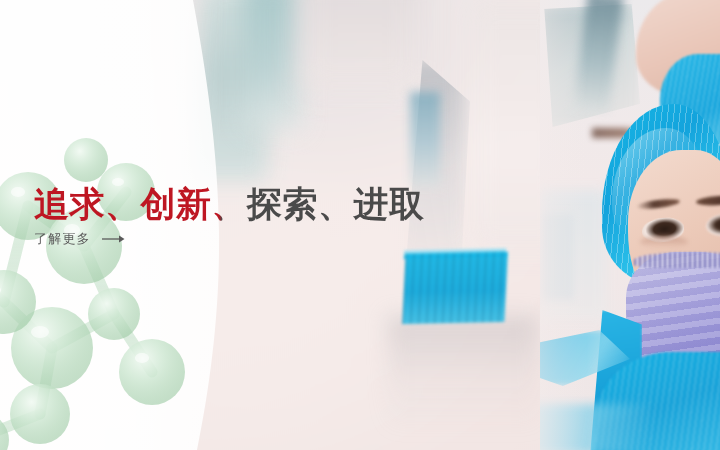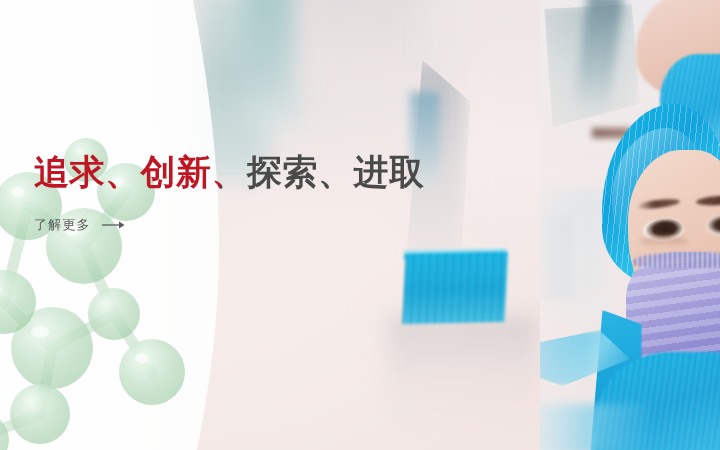--- a/index.html
+++ b/index.html
@@ -256,21 +256,21 @@
     pointer-events:none;
   }
   .curve svg{ display:block; }
 
   
   .molecule{ position:absolute; left:-34px; top:96px; width:240px; height:360px; }
   .molecule svg{ display:block; }
 
   
   .copy{
-    position:absolute; left:34px; top:152px; width:560px;
+    position:absolute; left:34px; top:184px; width:560px;
   }
   .headline{
     font-size:35px; line-height:1.14;
     font-weight:700; letter-spacing:.5px;
     white-space:nowrap;
     color:#4a4a4a;
     background:linear-gradient(90deg,#be1622 0%, #be1622 33.0%, #4a4a4a 33.6%, #4a4a4a 100%);
     -webkit-background-clip:text; background-clip:text;
     -webkit-text-fill-color:transparent; color:transparent;
   }
@@ -278,21 +278,21 @@
     margin-top:10px;
     font-size:21px; line-height:1.2;
     font-weight:700; font-style:italic; letter-spacing:.1px;
     white-space:nowrap;
     color:#4a4a4a;
     background:linear-gradient(90deg,#be1622 0%, #be1622 32.4%, #4a4a4a 33.2%, #4a4a4a 100%);
     -webkit-background-clip:text; background-clip:text;
     -webkit-text-fill-color:transparent; color:transparent;
   }
   .cta{
-    margin-top:24px;
+    margin-top:6px;
     display:inline-flex; align-items:center; gap:11px;
     font-size:13px; color:#5a5a5a; letter-spacing:1.2px;
     cursor:pointer; user-select:none;
   }
   .cta-arrow{ display:inline-flex; align-items:center; }
 </style>
 </head>
 <body>
 
 <div id="hero">

